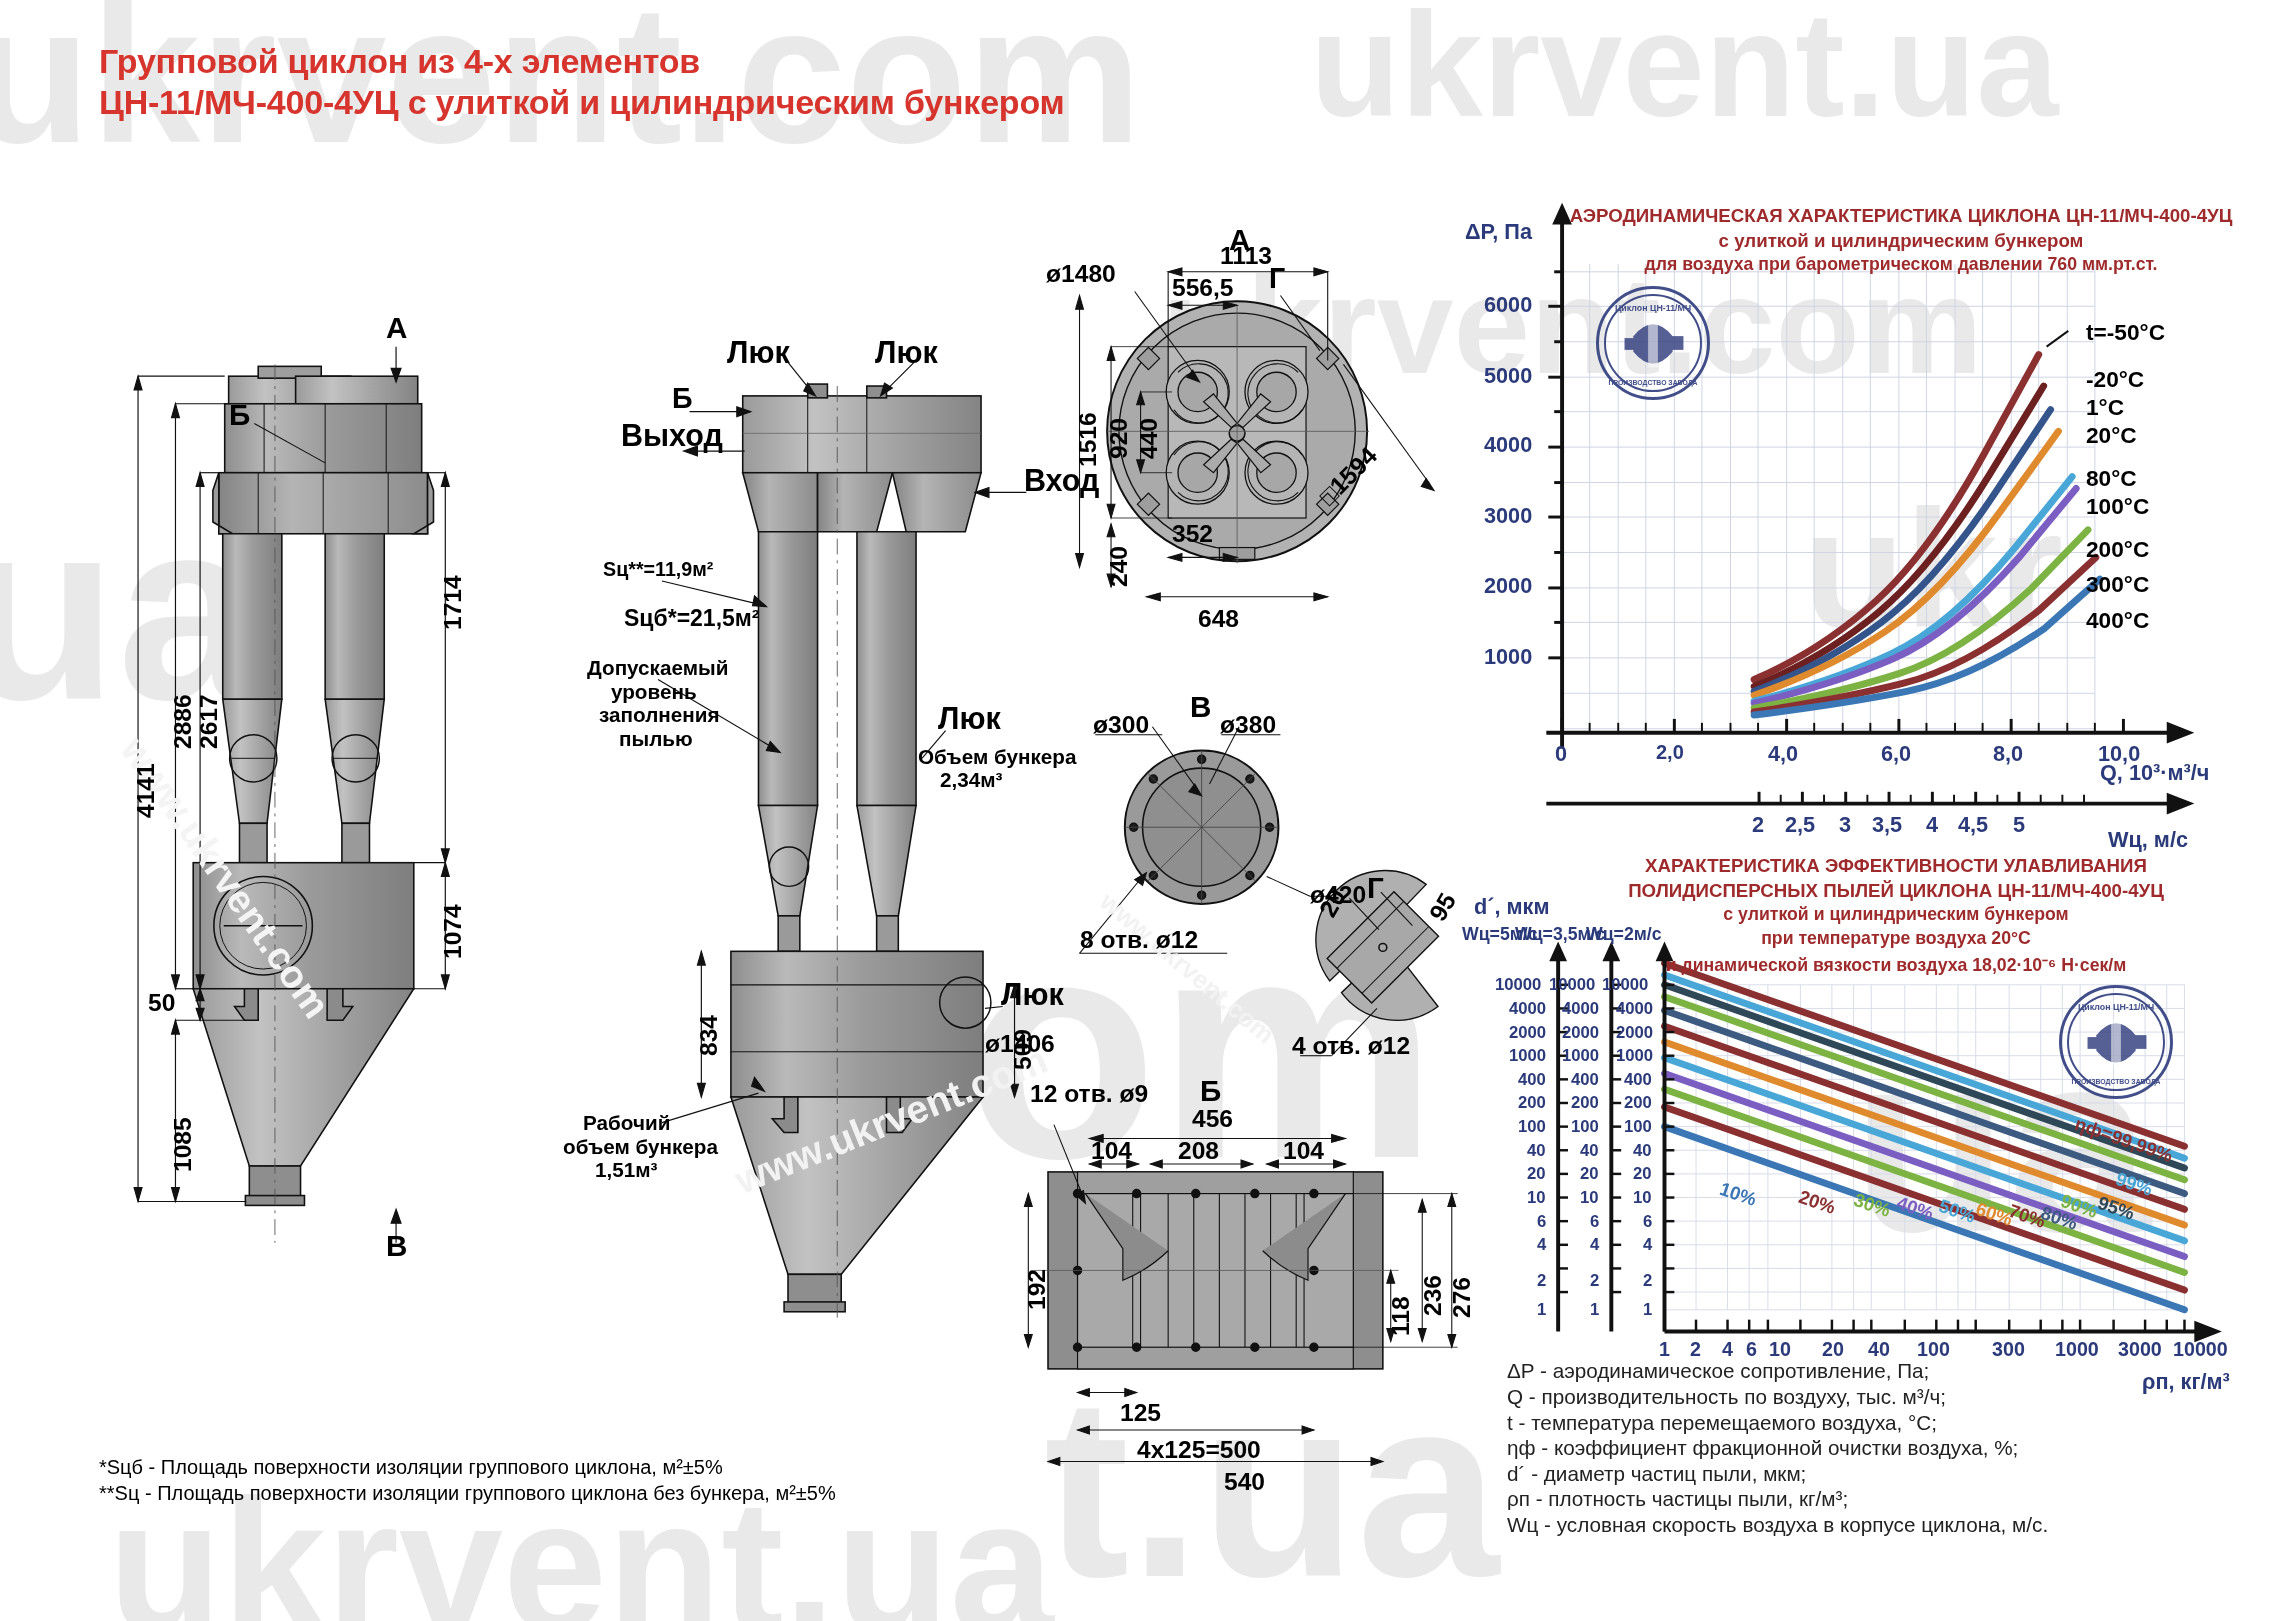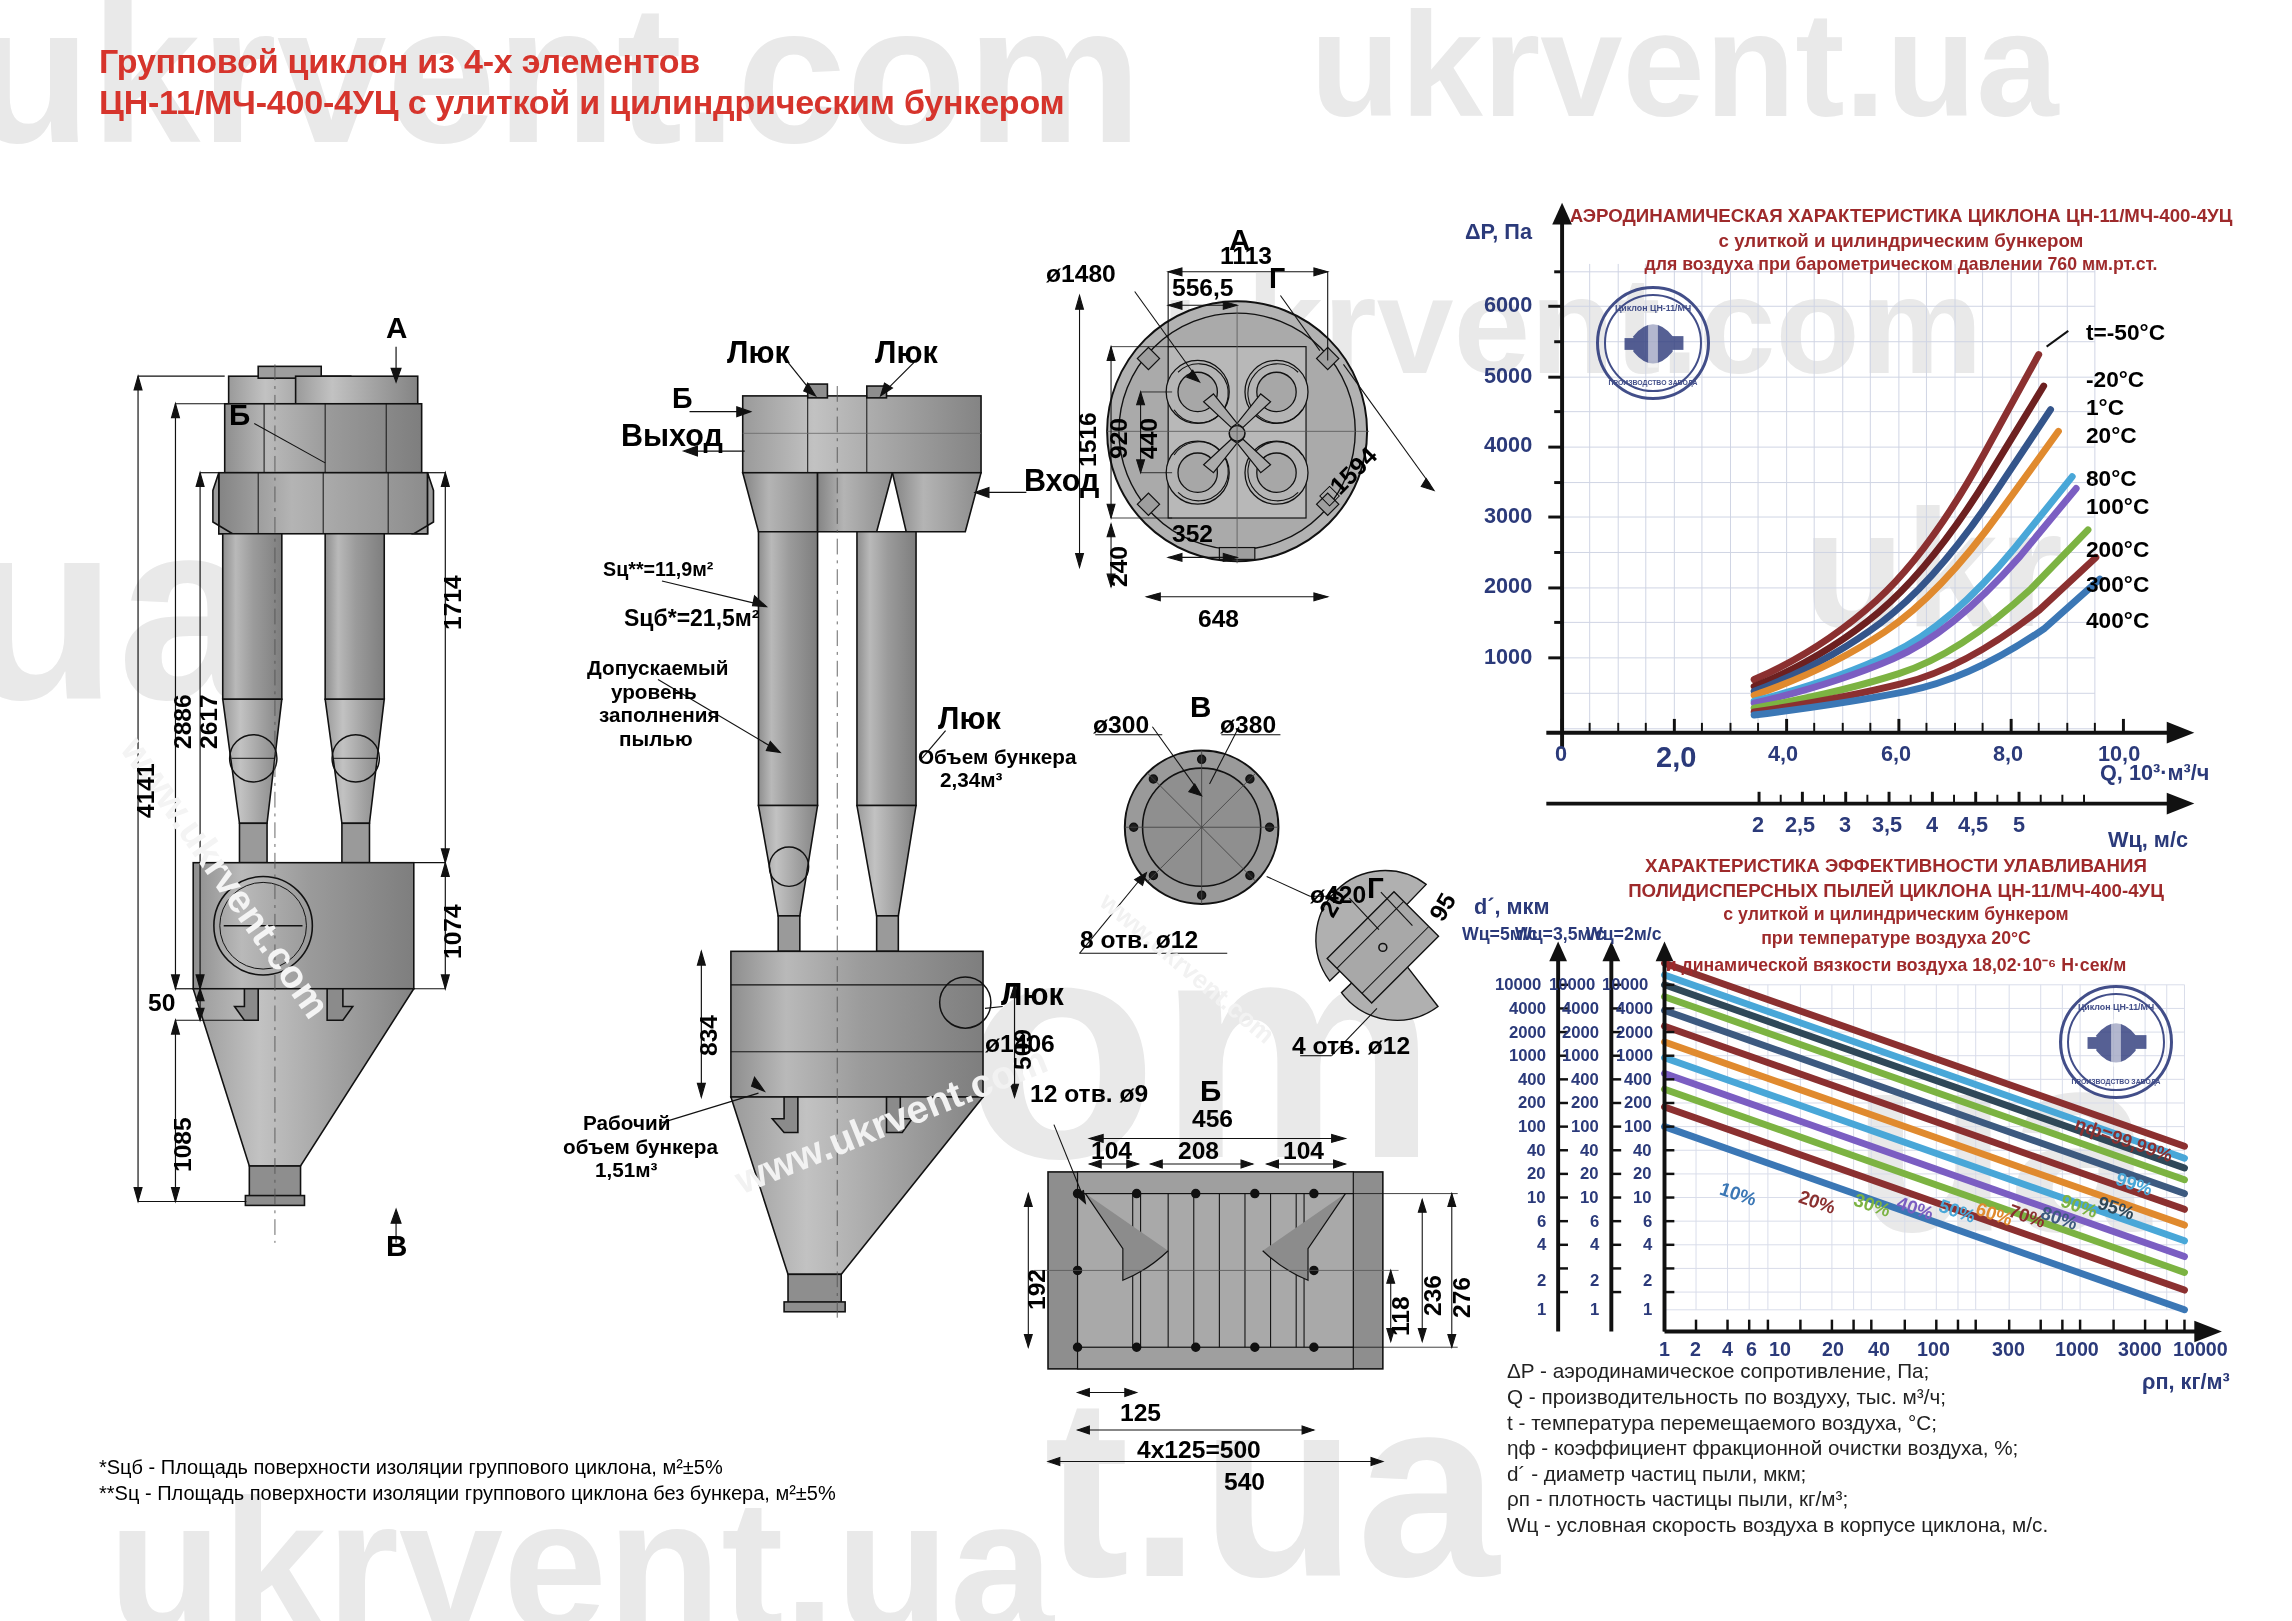--- a/index.html
+++ b/index.html
@@ -680,21 +680,21 @@
 </svg>
 
 <div class="t b blu" style="left:1484px;top:292px;font-size:21.7px;">6000</div>
 <div class="t b blu" style="left:1484px;top:363px;font-size:21.7px;">5000</div>
 <div class="t b blu" style="left:1484px;top:432px;font-size:21.7px;">4000</div>
 <div class="t b blu" style="left:1484px;top:503px;font-size:21.7px;">3000</div>
 <div class="t b blu" style="left:1484px;top:573px;font-size:21.7px;">2000</div>
 <div class="t b blu" style="left:1484px;top:644px;font-size:21.7px;">1000</div>
 
 <div class="t b blu" style="left:1555px;top:741px;font-size:21.7px;">0</div>
-<div class="t b blu" style="left:1656px;top:741px;font-size:29px;">2,0</div>
+<div class="t b blu" style="left:1656px;top:741px;font-size:20px;">2,0</div>
 <div class="t b blu" style="left:1768px;top:741px;font-size:21.7px;">4,0</div>
 <div class="t b blu" style="left:1881px;top:741px;font-size:21.7px;">6,0</div>
 <div class="t b blu" style="left:1993px;top:741px;font-size:21.7px;">8,0</div>
 <div class="t b blu" style="left:2098px;top:741px;font-size:21.7px;">10,0</div>
 
 <div class="t b blu" style="left:1752px;top:812px;font-size:21.7px;">2</div>
 <div class="t b blu" style="left:1785px;top:812px;font-size:21.7px;">2,5</div>
 <div class="t b blu" style="left:1839px;top:812px;font-size:21.7px;">3</div>
 <div class="t b blu" style="left:1872px;top:812px;font-size:21.7px;">3,5</div>
 <div class="t b blu" style="left:1926px;top:812px;font-size:21.7px;">4</div>

